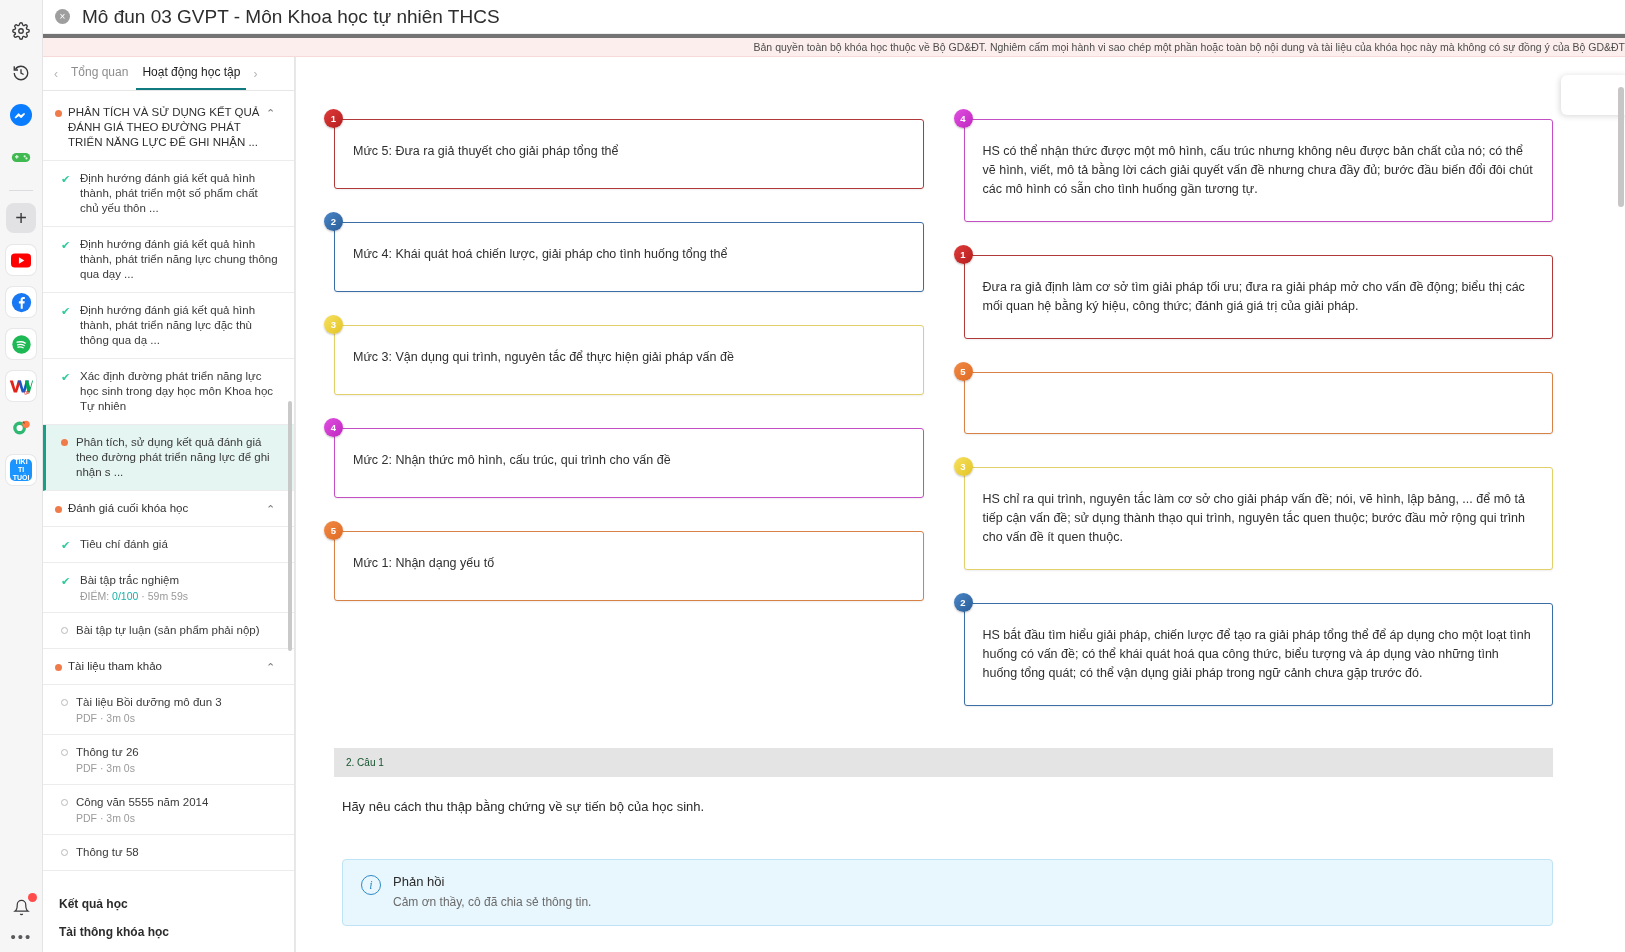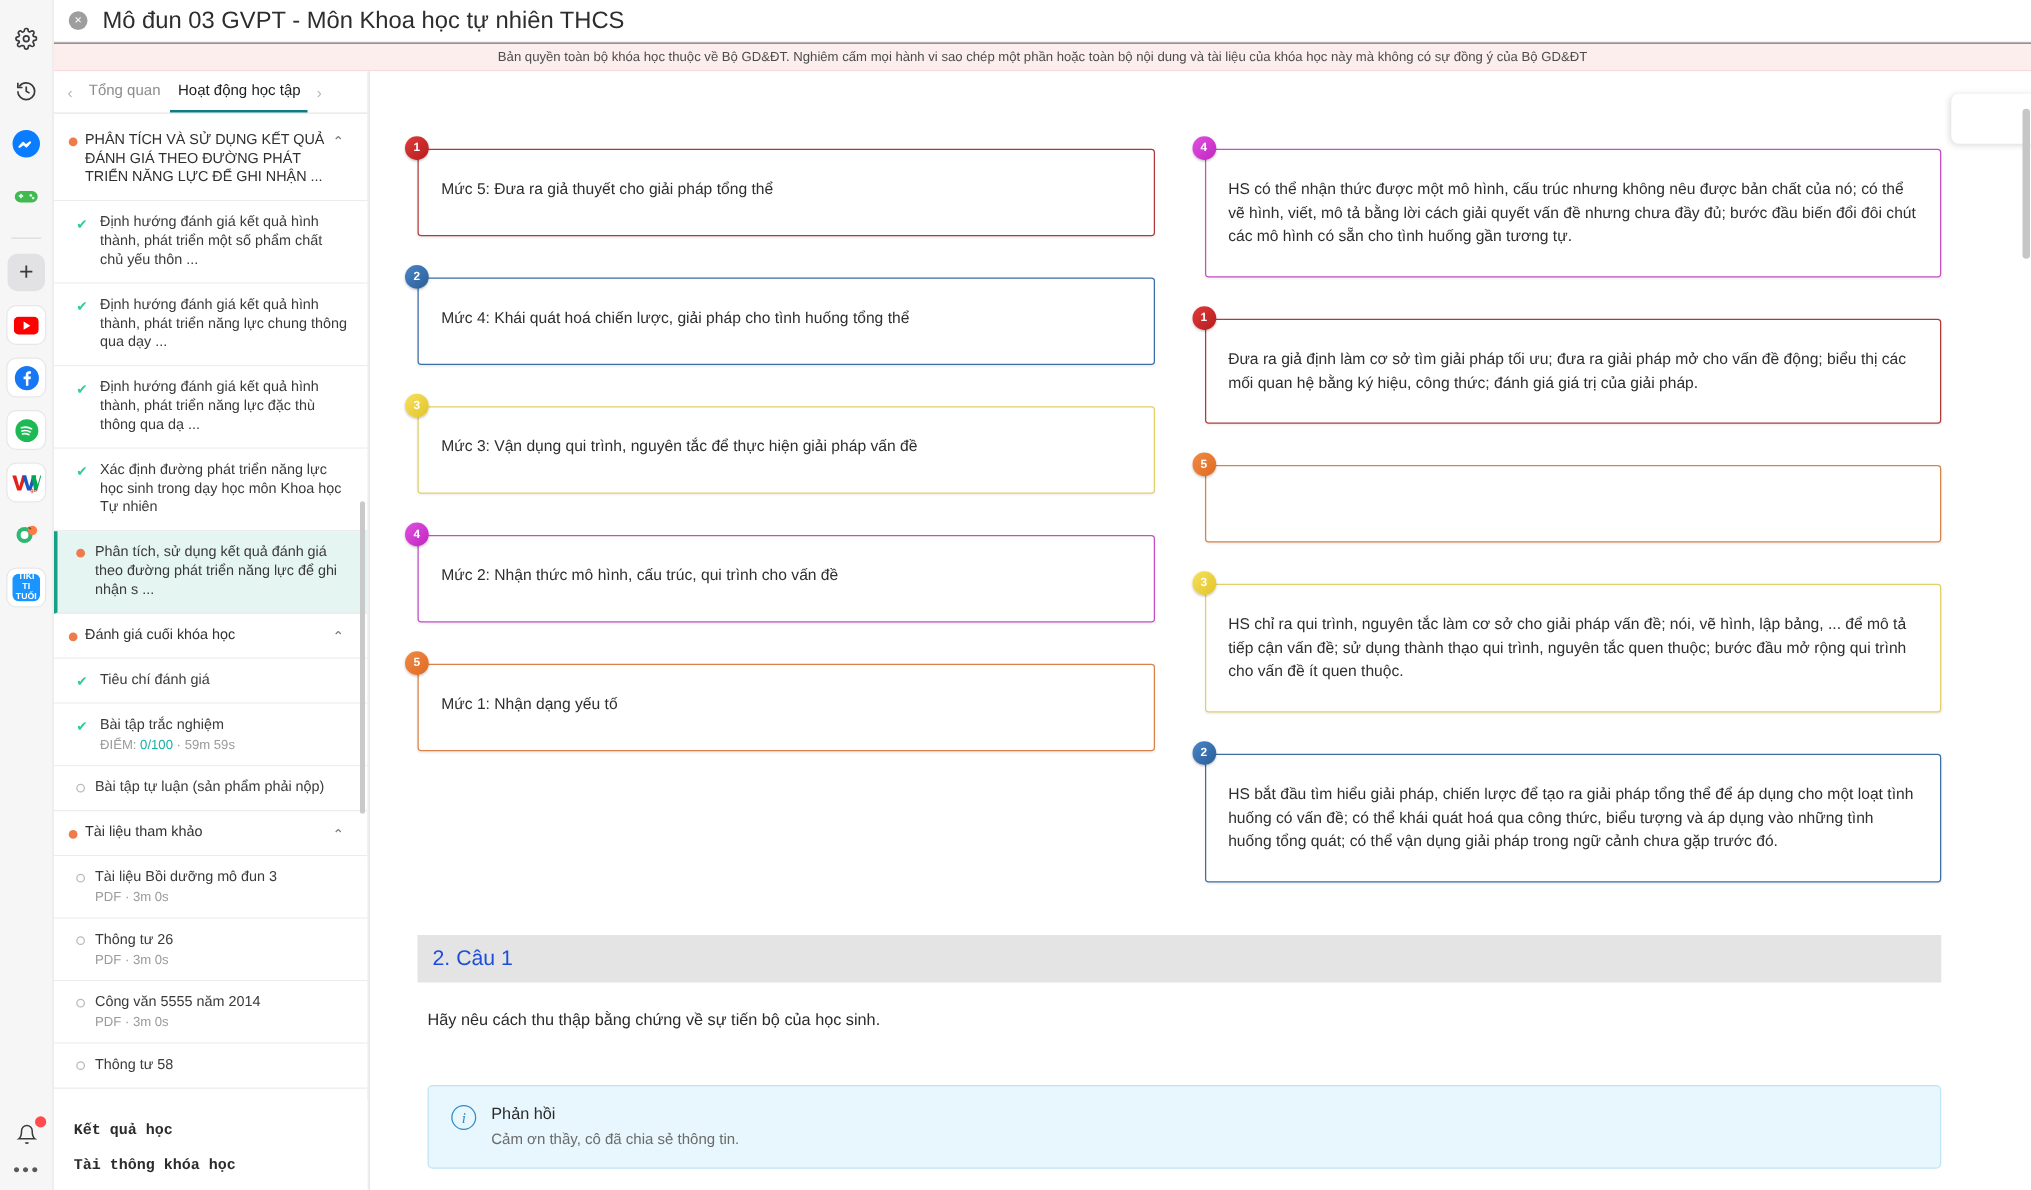--- a/index.html
+++ b/index.html
@@ -64,22 +64,22 @@
     height: 26px; flex: 0 0 26px; display: flex; align-items: center;
     padding-left: 12px; font-size: 11.5px; border-bottom: 1px solid #ededed;
     background: #fff;
   }
   .crumb-muted { color: #a9a9a9; letter-spacing: .2px; }
   .crumb-sep { color: #bdbdbd; margin: 0 7px; font-size: 11px; }
   .crumb-cur { color: #222; font-weight: bold; }
 
   .copyright {
     flex: 0 0 23px; height: 23px; background: #fdeeee;
-    border-top: 1px solid #737373; border-bottom: 1px solid #f7d9d9;
-    display: flex; align-items: center; justify-content: center;
+    border-top: 4px solid #737373; border-bottom: 1px solid #f7d9d9;
+    display: flex; align-items: center; justify-content: flex-end;
     font-size: 10.5px; color: #4c4c4c;
   }
 
   .body-row { flex: 1; display: flex; min-height: 0; position: relative; }
 
   
   .sidebar {
     width: 252px; flex: 0 0 252px; background: #fff;
     border-right: 1px solid #e6e6e6;
     display: flex; flex-direction: column; min-height: 0;
@@ -134,21 +134,21 @@
     flex: 0 0 7px; margin-top: 4px;
   }
   .sb-item .it-body { flex: 1; min-width: 0; }
   .sb-item .it-title { font-size: 11.5px; color: #3a3a3a; line-height: 15px; }
   .sb-item .it-meta { font-size: 10.5px; color: #9a9a9a; margin-top: 2px; }
   .sb-item .it-meta .score { color: #19b2a6; }
 
   .sb-foot { flex: 0 0 auto; padding: 10px 0 6px 0; background: #fff; }
   .sb-foot-link {
     font-size: 12px; font-weight: bold; color: #2b2b2b;
-    padding: 7px 16px; cursor: pointer; font-family: Liberation Mono, monospace;
+    padding: 7px 16px; cursor: pointer;
   }
 
   
   .main { flex: 1; min-width: 0; position: relative; overflow: hidden;
           background: #fff; border-left: 1px solid #e8e8e8; }
   .main-inner { padding: 0 72px 0 38px; }
 
   .grid {
     display: flex; gap: 40px; padding-top: 62px; padding-bottom: 30px;
   }
@@ -181,21 +181,21 @@
   .c-yellow { border-color: #e2d06a; }
   .b-yellow { background: linear-gradient(135deg,#f6e05e,#e3c426); }
   .c-purple { border-color: #c44fc4; }
   .b-purple { background: linear-gradient(135deg,#e050e0,#c026c0); }
   .c-orange { border-color: #d98247; }
   .b-orange { background: linear-gradient(135deg,#f08a46,#e06a22); }
 
   
   .qheader {
     background: #e4e4e4; padding: 9px 0 9px 12px;
-    font-size: 17px; color: #1d4ed8;
+    font-size: 10px; color: #14532d;
     margin: 12px 0 0 0;
   }
   .qtext { font-size: 13px; color: #2b2b2b; padding: 22px 0 0 8px; }
 
   .feedback {
     margin: 45px 0 0 8px; background: #e8f6fd; border: 1px solid #bfe3f5;
     border-radius: 4px; padding: 14px 18px 16px 18px;
     display: flex; gap: 12px;
   }
   .info-ic {

